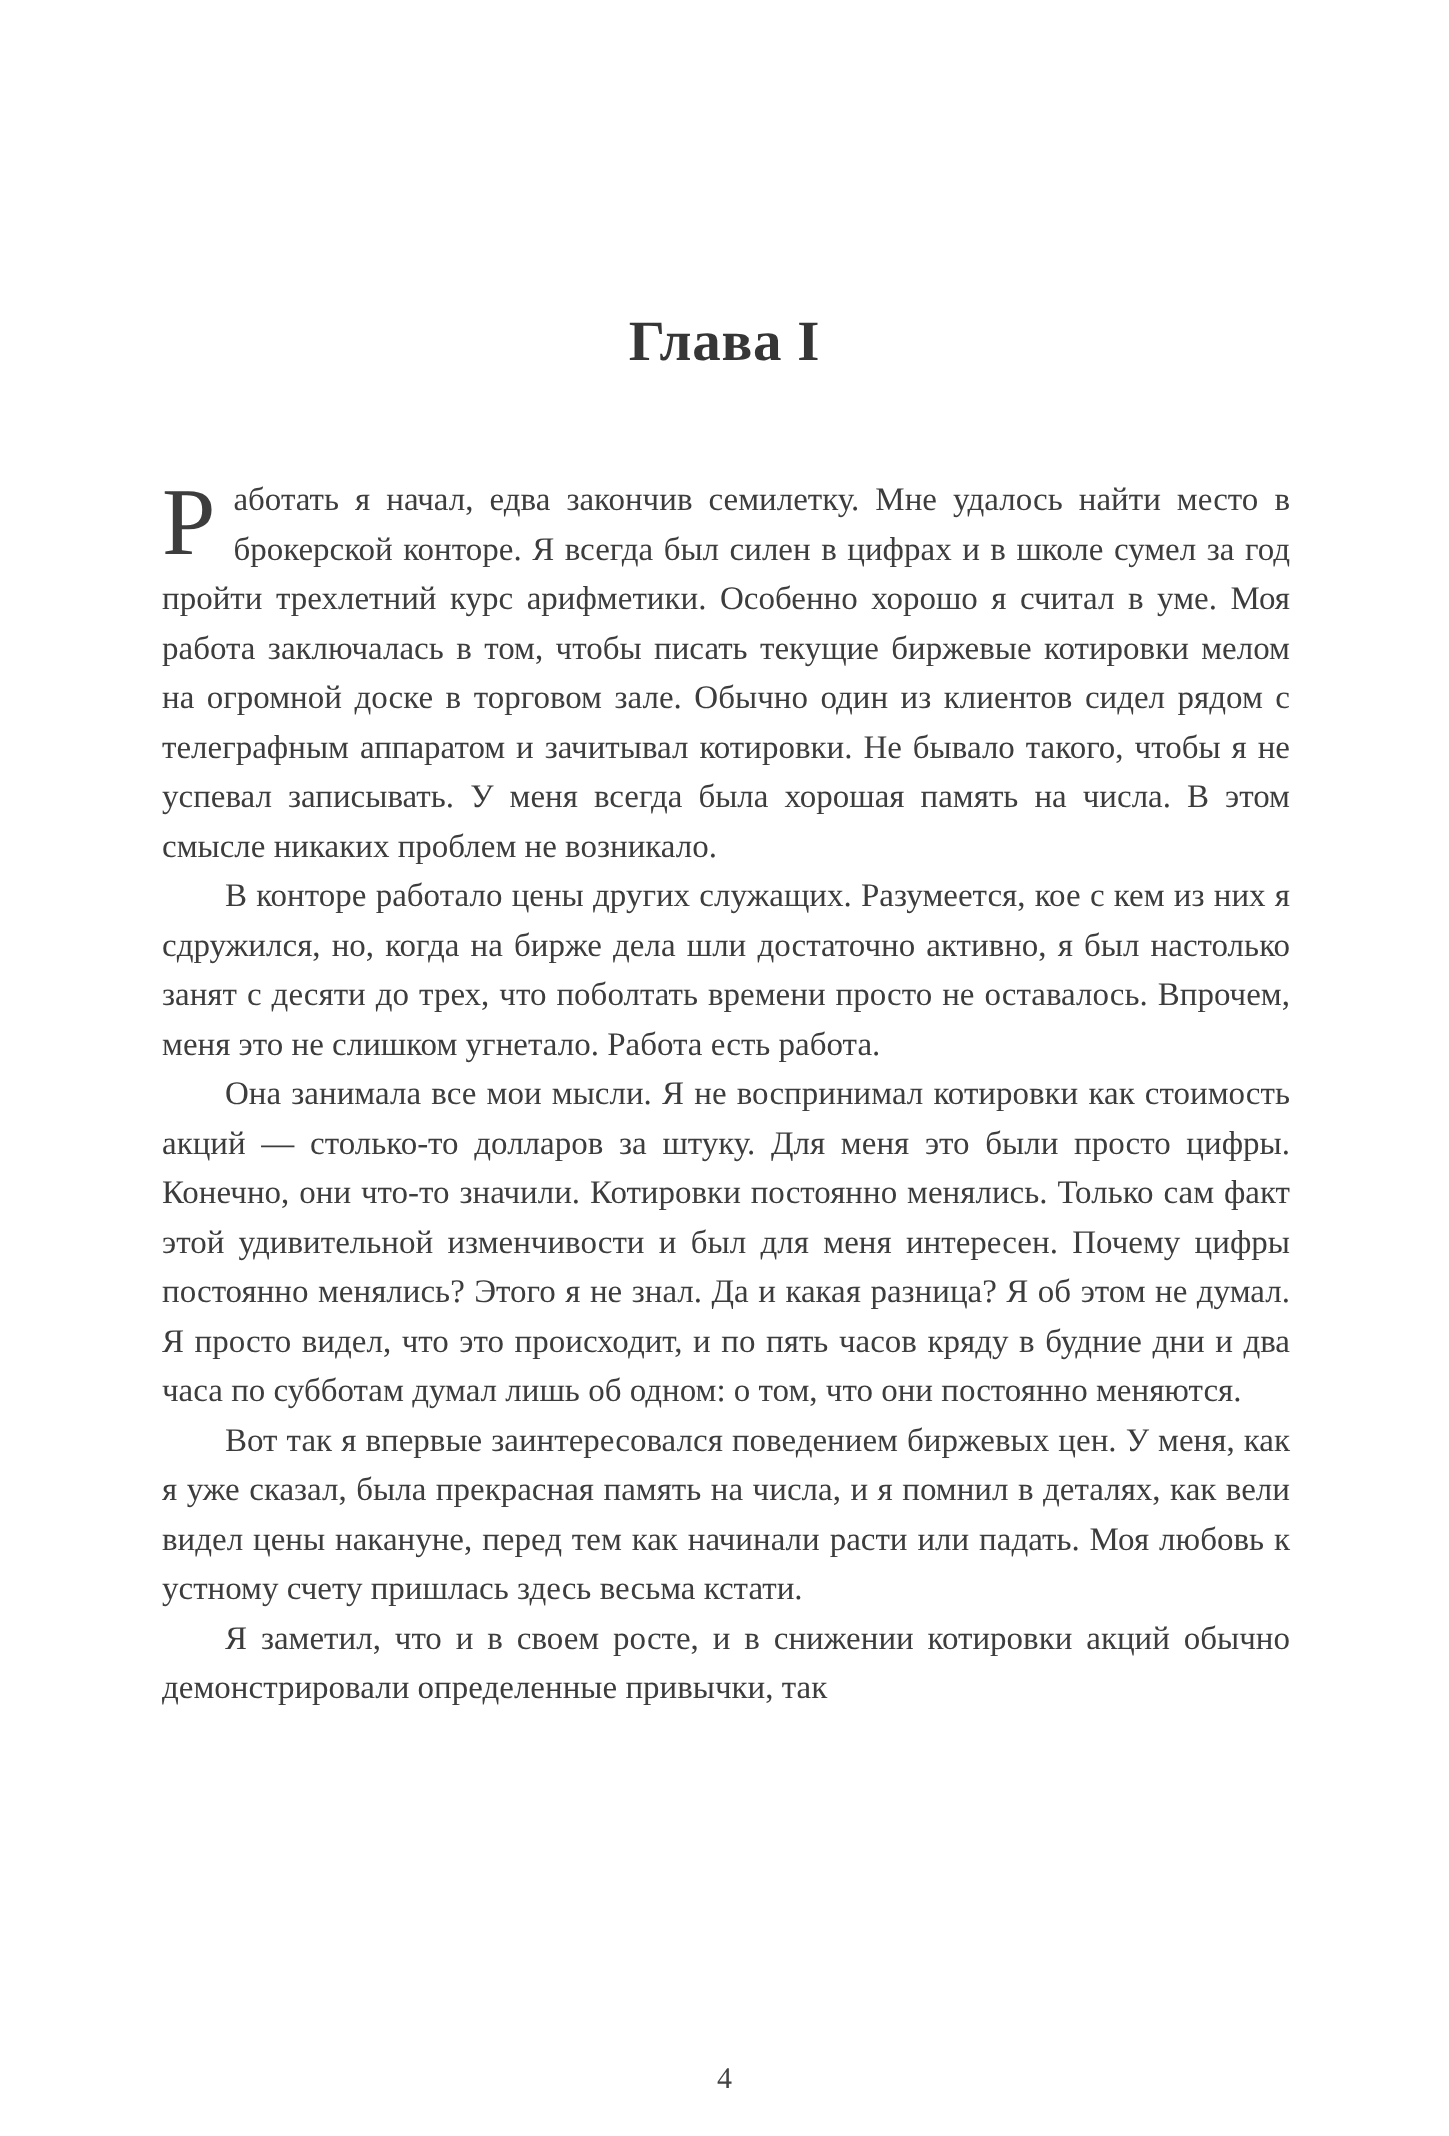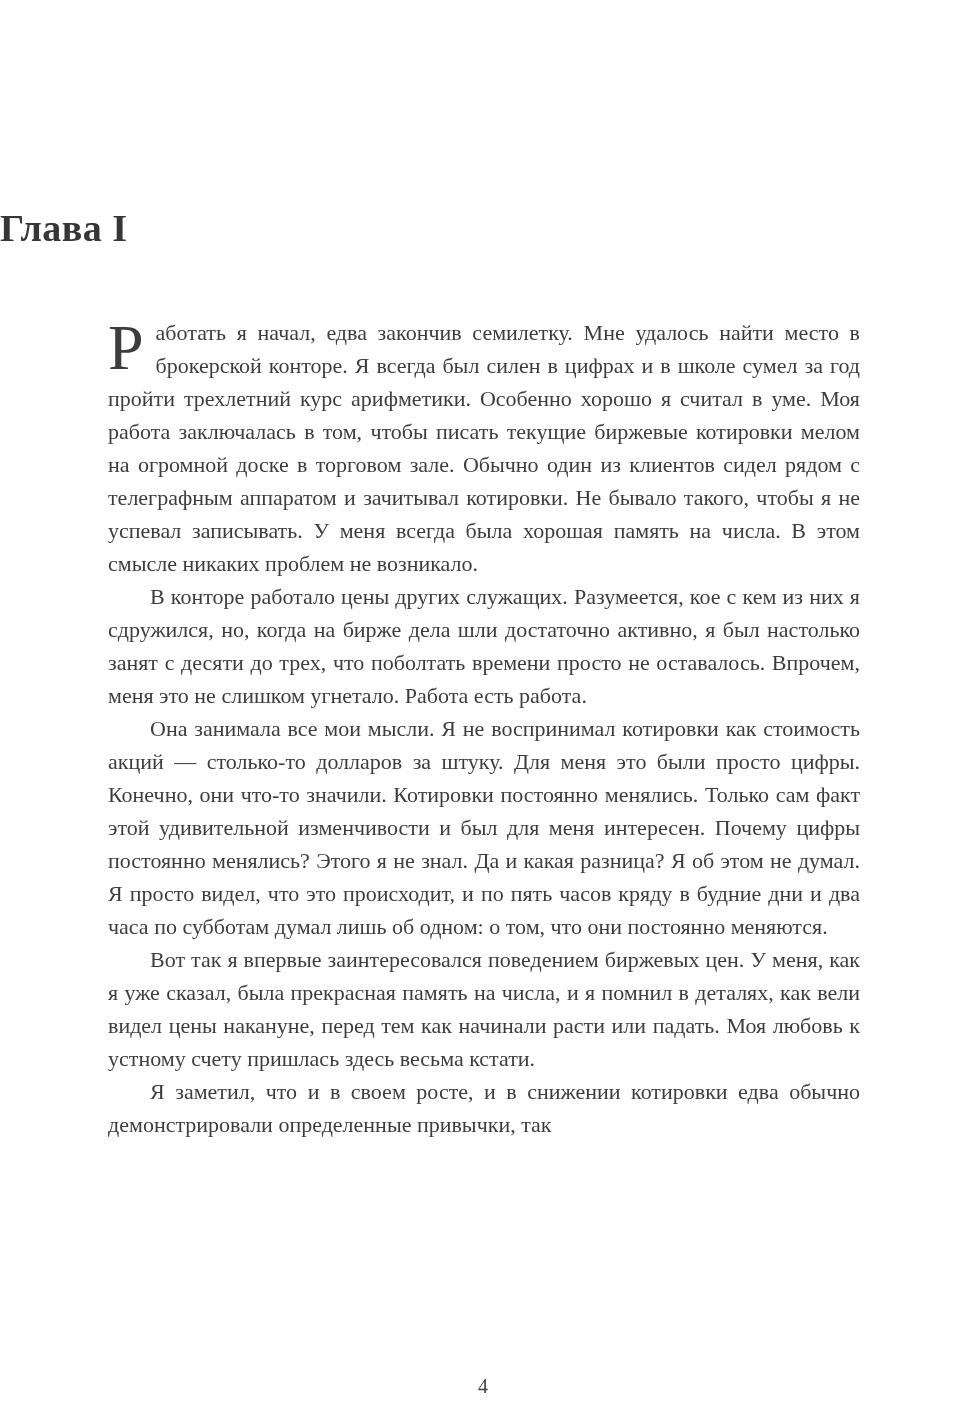--- a/index.html
+++ b/index.html
@@ -15,21 +15,21 @@
     font-family: "Liberation Serif", "DejaVu Serif", serif;
     color: #3d3d3d;
     overflow: hidden;
   }
   .chapter-title {
     position: absolute;
     top: 206px;
     left: 0;
     width: 100%;
     margin: 0;
-    text-align: left;
+    text-align: center;
     font-size: 38px;
     font-weight: 600;
     letter-spacing: 0.5px;
     color: #363636;
   }
   .text-block {
     position: absolute;
     top: 316px;
     left: 108px;
     width: 752px;
@@ -72,19 +72,19 @@
   <div class="text-block">
 
     <p class="para"><span class="dropcap">Р</span><span>аботать я начал, едва закончив семилетку. Мне удалось найти место в брокерской конторе. Я всегда был силен в цифрах и в школе сумел за год пройти трехлетний курс арифметики. Особенно хорошо я считал в уме. Моя работа заключалась в том, чтобы писать текущие биржевые котировки мелом на огромной доске в торговом зале. Обычно один из клиентов сидел рядом с телеграфным аппаратом и зачитывал котировки. Не бывало такого, чтобы я не успевал записывать. У меня всегда была хорошая память на числа. В этом смысле никаких проблем не возникало.</span></p>
 
     <p class="para indent">В конторе работало цены других служащих. Разумеется, кое с кем из них я сдружился, но, когда на бирже дела шли достаточно активно, я был настолько занят с десяти до трех, что поболтать времени просто не оставалось. Впрочем, меня это не слишком угнетало. Работа есть работа.</p>
 
     <p class="para indent">Она занимала все мои мысли. Я не воспринимал котировки как стоимость акций — столько-то долларов за штуку. Для меня это были просто цифры. Конечно, они что-то значили. Котировки постоянно менялись. Только сам факт этой удивительной изменчивости и был для меня интересен. Почему цифры постоянно менялись? Этого я не знал. Да и какая разница? Я об этом не думал. Я просто видел, что это происходит, и по пять часов кряду в будние дни и два часа по субботам думал лишь об одном: о том, что они постоянно меняются.</p>
 
     <p class="para indent">Вот так я впервые заинтересовался поведением биржевых цен. У меня, как я уже сказал, была прекрасная память на числа, и я помнил в деталях, как вели видел цены накануне, перед тем как начинали расти или падать. Моя любовь к устному счету пришлась здесь весьма кстати.</p>
 
-    <p class="para indent">Я заметил, что и в своем росте, и в снижении котировки едва обычно демонстрировали определенные привычки, так</p>
+    <p class="para indent">Я заметил, что и в своем росте, и в снижении котировки акций обычно демонстрировали определенные привычки, так</p>
 
   </div>
 
   <div class="page-number">4</div>
 
 </div>
 
 </body></html>

